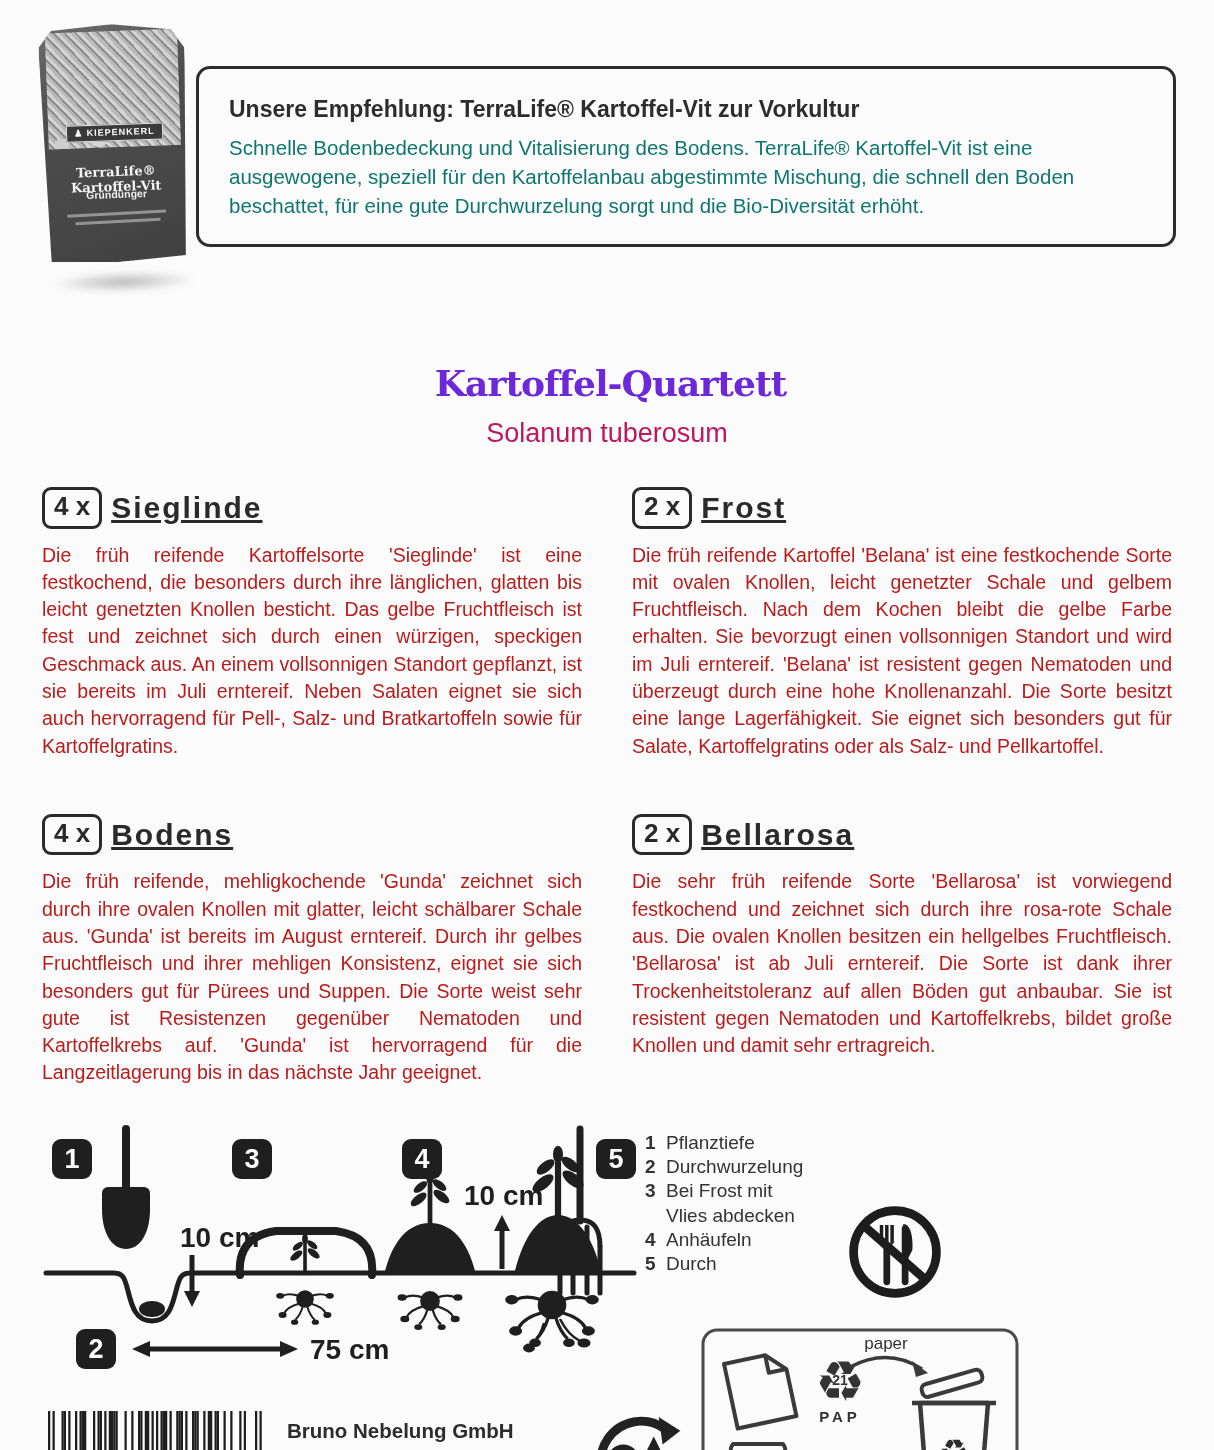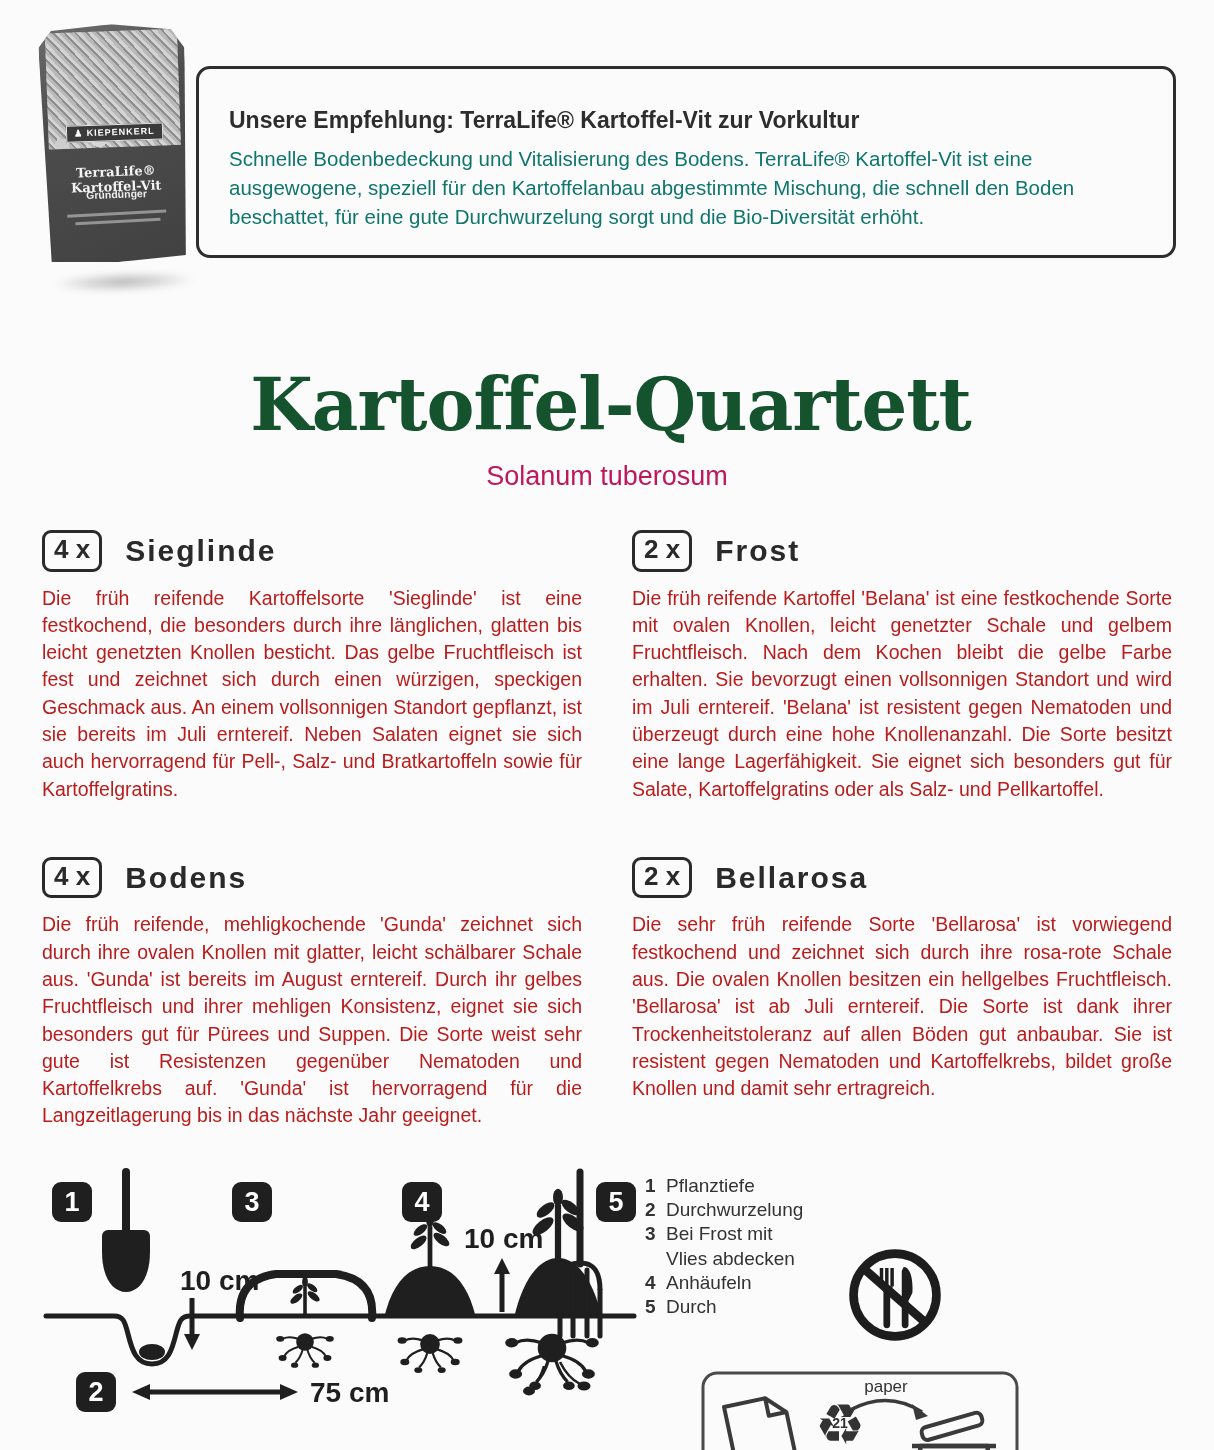--- a/index.html
+++ b/index.html
@@ -8,21 +8,21 @@
     width:1214px; height:1450px; overflow:hidden;
     background:#fbfbfb; color:#3b3b3b;
     font-family:"Liberation Sans", sans-serif;
   }
   .page { position:relative; width:1214px; height:1450px; }
 
   
   .topbar { position:relative; height:322px; }
   .reco-box {
     position:absolute; left:196px; right:38px; top:66px; min-height:156px;
-    border:3px solid #2d2d2d; border-radius:14px; padding:38px 30px 24px;
+    border:3px solid #2d2d2d; border-radius:14px; padding:27px 30px 24px;
     background:#fbfbfb;
   }
   .reco-title { font-size:23px; font-weight:bold; color:#2d2d2d; margin-bottom:10px; }
   .reco-body  { font-size:20.5px; line-height:1.42; color:#0f766e; }
 
   
   .package { position:absolute; left:42px; top:24px; width:150px; height:252px; transform:rotate(-2deg); }
   .package::after {
     content:""; position:absolute; left:4px; right:0; bottom:-16px; height:20px;
     background:radial-gradient(ellipse at center, rgba(0,0,0,.28), transparent 70%);
@@ -52,36 +52,36 @@
     font-family:"DejaVu Serif", serif; font-weight:bold; font-size:13px;
   }
   .pkg-sub { position:absolute; top:164px; width:100%; text-align:center; color:#ededed; font-size:10.5px; font-weight:bold; }
   .pkg-fine { position:absolute; left:16%; width:68%; height:3px; background:rgba(255,255,255,.42); }
   .f1 { top:188px; transform:rotate(-1deg); }
   .f2 { top:196px; width:58%; left:21%; transform:rotate(-1deg); }
 
   
   .heading { text-align:center; margin-top:40px; }
   .main-title {
-    font-family:"DejaVu Serif", serif; font-weight:bold; font-size:72px;
-    color:#14532d; margin:0; letter-spacing:-1px;padding-left:7px;
+    font-family:"DejaVu Serif", serif; font-weight:bold; font-size:36px;
+    color:#6d28d9; margin:0; letter-spacing:-1px;padding-left:7px;
   }
   .botanical { font-size:27px; color:#be185d; margin-top:14px; }
 
   
   .varieties {
     display:grid; grid-template-columns:1fr 1fr; column-gap:50px; row-gap:54px;
     padding:0 42px; margin-top:38px;
   }
-  .v-head { display:flex; align-items:center; gap:23px; margin-bottom:13px; }
+  .v-head { display:flex; align-items:center; gap:9px; margin-bottom:13px; }
   .count-badge {
     border:3px solid #2a2a2a; border-radius:9px; padding:0 9px 3px;
     font-size:26px; font-weight:bold; color:#2a2a2a; line-height:1.25;
   }
-  .v-name { font-size:30px; font-weight:bold; letter-spacing:2px; color:#2a2a2a; }
+  .v-name { font-size:30px; font-weight:bold; letter-spacing:2px; color:#2a2a2a;text-decoration:underline; }
   .v-desc { font-size:19.5px; line-height:1.4; text-align:justify; color:#b91c1c; }
 
   
   .bottom { position:relative; height:478px; margin-top:26px; }
   .diagram { position:absolute; left:40px; top:10px; }
   .legend { position:absolute; left:645px; top:18px; width:168px; font-size:19px; color:#333; }
   .legend-row { display:flex; line-height:1.28; }
   .legend-num { width:21px; font-weight:bold; flex:none; }
   .nofood { position:absolute; left:842px; top:86px; }
   .recycle { position:absolute; left:700px; top:214px; }

